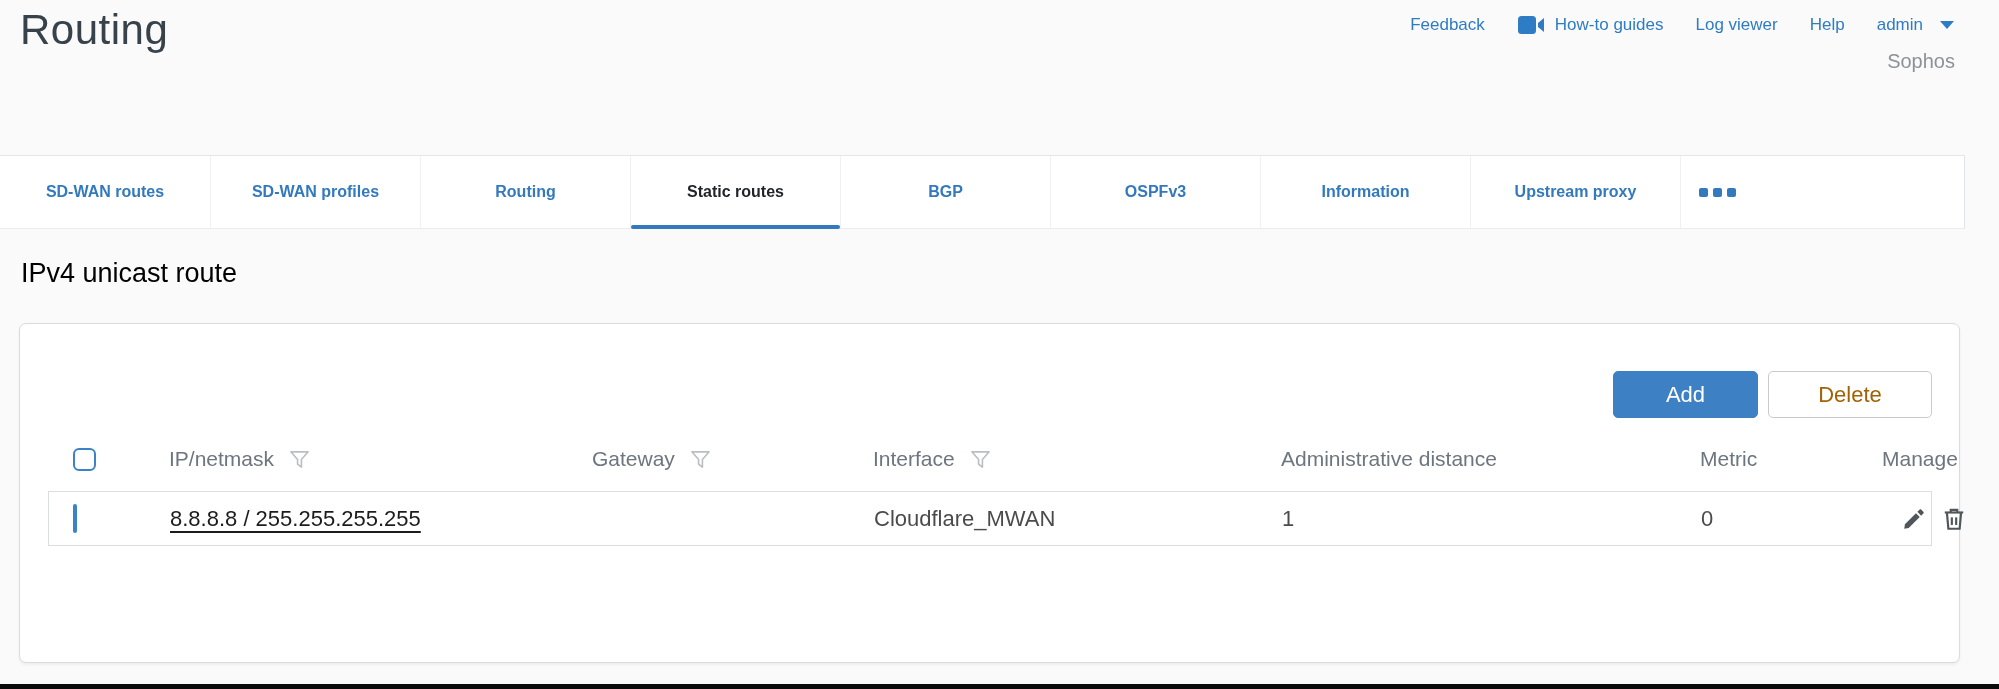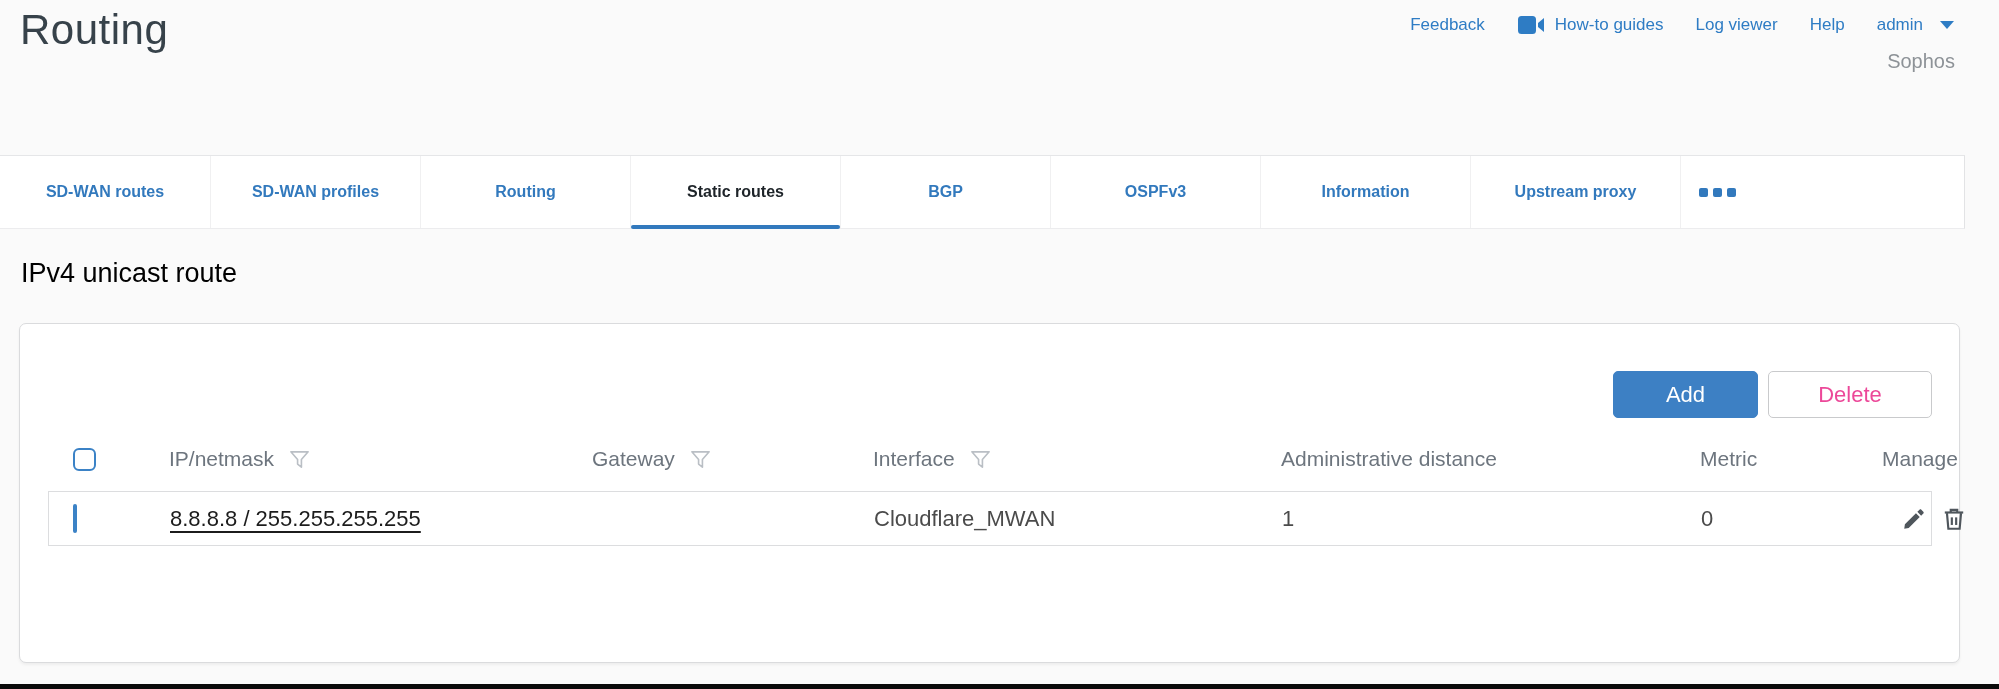--- a/index.html
+++ b/index.html
@@ -75,21 +75,21 @@
   .toolbar {
     position: absolute; top: 47px; right: 27px;
     display: flex; gap: 10px;
   }
   .btn {
     height: 47px; font-size: 22px; font-family: inherit;
     border-radius: 5px; cursor: pointer;
     display: flex; align-items: center; justify-content: center;
   }
   .btn-add { width: 145px; background: #3d80c4; border: 1px solid #3d80c4; color: #fff; }
-  .btn-delete { width: 164px; background: #fff; border: 1px solid #c9cacc; color: #ec4899; text-align: center; }
+  .btn-delete { width: 164px; background: #fff; border: 1px solid #c9cacc; color: #a16207; text-align: center; }
 
   
   .grid-row {
     display: grid;
     grid-template-columns: 86px 407px 265px 392px 403px 155px 1fr;
     align-items: center;
     gap: 16px;
   }
   .table-head {
     position: absolute; top: 105px; left: 28px; right: 27px; height: 60px;

